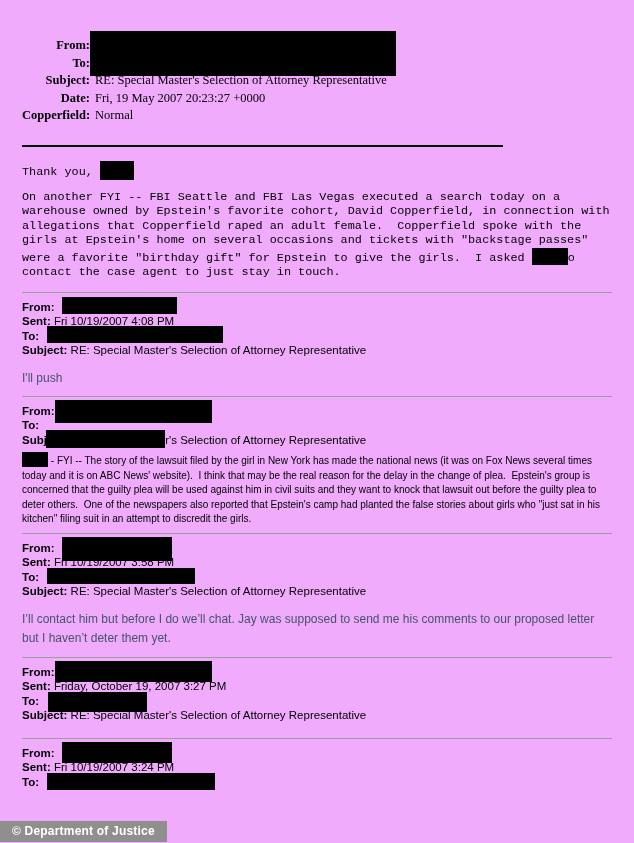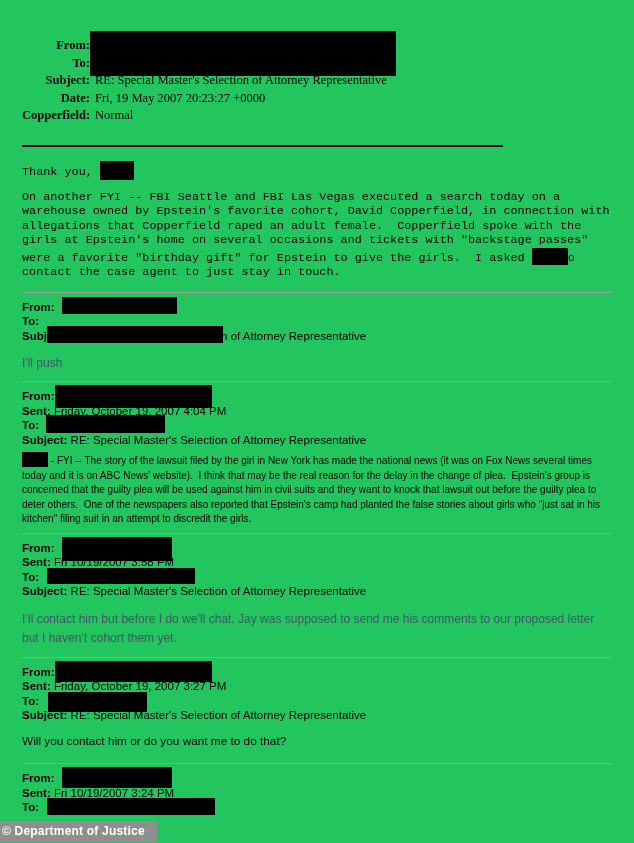--- a/index.html
+++ b/index.html
@@ -1,17 +1,17 @@
 <!DOCTYPE html>
 <html><head>
 <meta charset="utf-8">
 <style>
   html,body { margin:0; padding:0; background:#ffffff; }
   .page {
-    position:relative; width:634px; height:843px; background:#22c55e;
+    position:relative; width:634px; height:843px; background:#f0abfc;
     overflow:hidden; font-family:"Liberation Sans", sans-serif; color:#000;
   }
   
   .mail-header {
     position:relative; margin:37px 22px 0 22px;
     font-family:"Liberation Serif", serif; font-size:12.5px; line-height:17.5px;
   }
   .mh-row { display:flex; }
   .mh-label { width:68px; flex:none; text-align:right; font-weight:bold; }
   .mh-value { padding-left:5px; white-space:pre; }
@@ -35,21 +35,21 @@
   .qh .redaction { position:absolute; z-index:1; }
   .reply-blue { margin:11px 22px 0 22px; font-size:12px; line-height:19px; color:#44546a; white-space:pre-wrap; }
   .qbody { margin:5px 22px 0 22px; font-size:10px; line-height:14.5px; white-space:pre-wrap; }
   .qbody .r-inline { vertical-align:-3px; }
   .qbody-line { margin:11px 22px 0 22px; font-size:11.8px; line-height:14.5px; }
   .qbody-line2 { margin:13px 22px 0 22px; font-size:11.8px; line-height:14.5px; }
 
   
   .doj-badge {
     position:absolute; left:0; bottom:1px; background:#8f8f8f; color:#ffffff;
-    font-weight:bold; font-size:12px; padding:3px 12px 4px 2px; letter-spacing:0.2px;
+    font-weight:bold; font-size:12px; padding:3px 12px 4px 12px; letter-spacing:0.2px;
   }
 </style>
 </head>
 <body>
 
 <div class="page">
 
   <div class="mail-header">
     <div class="big-redaction"></div>
     <div class="mh-row">
@@ -79,57 +79,56 @@
   <div class="msg">
     <p class="greeting"><span>Thank you, </span><span class="redaction r-inline" style="width:34px;height:19px;"></span></p>
     <p class="para"><span>On another FYI -- FBI Seattle and FBI Las Vegas executed a search today on a warehouse owned by Epstein's favorite cohort, David Copperfield, in connection with allegations that Copperfield raped an adult female.  Copperfield spoke with the girls at Epstein's home on several occasions and tickets with "backstage passes" were a favorite "birthday gift" for Epstein to give the girls.  I asked </span><span class="redaction r-inline" style="width:36px;height:17px;vertical-align:-4px;"></span><span>o contact the case agent to just stay in touch.</span></p>
   </div>
 
   <div class="qsep sep1"></div>
   <div class="qh">
     <span class="redaction" style="left:40px;top:-3px;width:115px;height:17px;"></span>
     <span class="redaction" style="left:25px;top:26px;width:176px;height:17px;"></span>
     <div class="qh-line"><b>From:</b></div>
+    <div class="qh-line"><b>Sent:</b> <span>Fri 10/19/2007 4:08 PM</span></div>
     <div class="qh-line"><b>To:</b></div>
     <div class="qh-line"><b>Subject:</b> <span>RE: Special Master's Selection of Attorney Representative</span></div>
   </div>
   <p class="reply-blue">I'll push</p>
 
   <div class="qsep sep2"></div>
   <div class="qh">
     <span class="redaction" style="left:33px;top:-4px;width:157px;height:23px;"></span>
     <span class="redaction" style="left:24px;top:26px;width:119px;height:18px;"></span>
     <div class="qh-line"><b>From:</b></div>
-    <div class="qh-line"><b>Sent:</b> <span>Friday, October 19, 2007 4:04 PM</span></div>
     <div class="qh-line"><b>To:</b></div>
     <div class="qh-line"><b>Subject:</b> <span>RE: Special Master's Selection of Attorney Representative</span></div>
   </div>
   <p class="qbody"><span class="redaction r-inline" style="width:26px;height:15px;"></span> <span>- FYI -- The story of the lawsuit filed by the girl in New York has made the national news (it was on Fox News several times today and it is on ABC News' website).  I think that may be the real reason for the delay in the change of plea.  Epstein's group is concerned that the guilty plea will be used against him in civil suits and they want to knock that lawsuit out before the guilty plea to deter others.  One of the newspapers also reported that Epstein's camp had planted the false stories about girls who "just sat in his kitchen" filing suit in an attempt to discredit the girls.</span></p>
 
   <div class="qsep sep3"></div>
   <div class="qh">
     <span class="redaction" style="left:40px;top:-4px;width:110px;height:24px;"></span>
     <span class="redaction" style="left:25px;top:27px;width:148px;height:16px;"></span>
     <div class="qh-line"><b>From:</b></div>
     <div class="qh-line"><b>Sent:</b> <span>Fri 10/19/2007 3:58 PM</span></div>
     <div class="qh-line"><b>To:</b></div>
     <div class="qh-line"><b>Subject:</b> <span>RE: Special Master's Selection of Attorney Representative</span></div>
   </div>
-  <p class="reply-blue">I’ll contact him but before I do we’ll chat. Jay was supposed to send me his comments to our proposed letter but I haven’t cohort them yet.</p>
+  <p class="reply-blue">I’ll contact him but before I do we’ll chat. Jay was supposed to send me his comments to our proposed letter but I haven’t deter them yet.</p>
 
   <div class="qsep sep4"></div>
   <div class="qh">
     <span class="redaction" style="left:33px;top:-4px;width:157px;height:21px;"></span>
     <span class="redaction" style="left:26px;top:27px;width:99px;height:20px;"></span>
     <div class="qh-line"><b>From:</b></div>
     <div class="qh-line"><b>Sent:</b> <span>Friday, October 19, 2007 3:27 PM</span></div>
     <div class="qh-line"><b>To:</b></div>
     <div class="qh-line"><b>Subject:</b> <span>RE: Special Master's Selection of Attorney Representative</span></div>
   </div>
-  <p class="qbody-line">Will you contact him or do you want me to do that?</p>
 
   <div class="qsep sep5"></div>
   <div class="qh">
     <span class="redaction" style="left:40px;top:-4px;width:110px;height:21px;"></span>
     <span class="redaction" style="left:25px;top:27px;width:168px;height:17px;"></span>
     <div class="qh-line"><b>From:</b></div>
     <div class="qh-line"><b>Sent:</b> <span>Fri 10/19/2007 3:24 PM</span></div>
     <div class="qh-line"><b>To:</b></div>
 
   </div>

